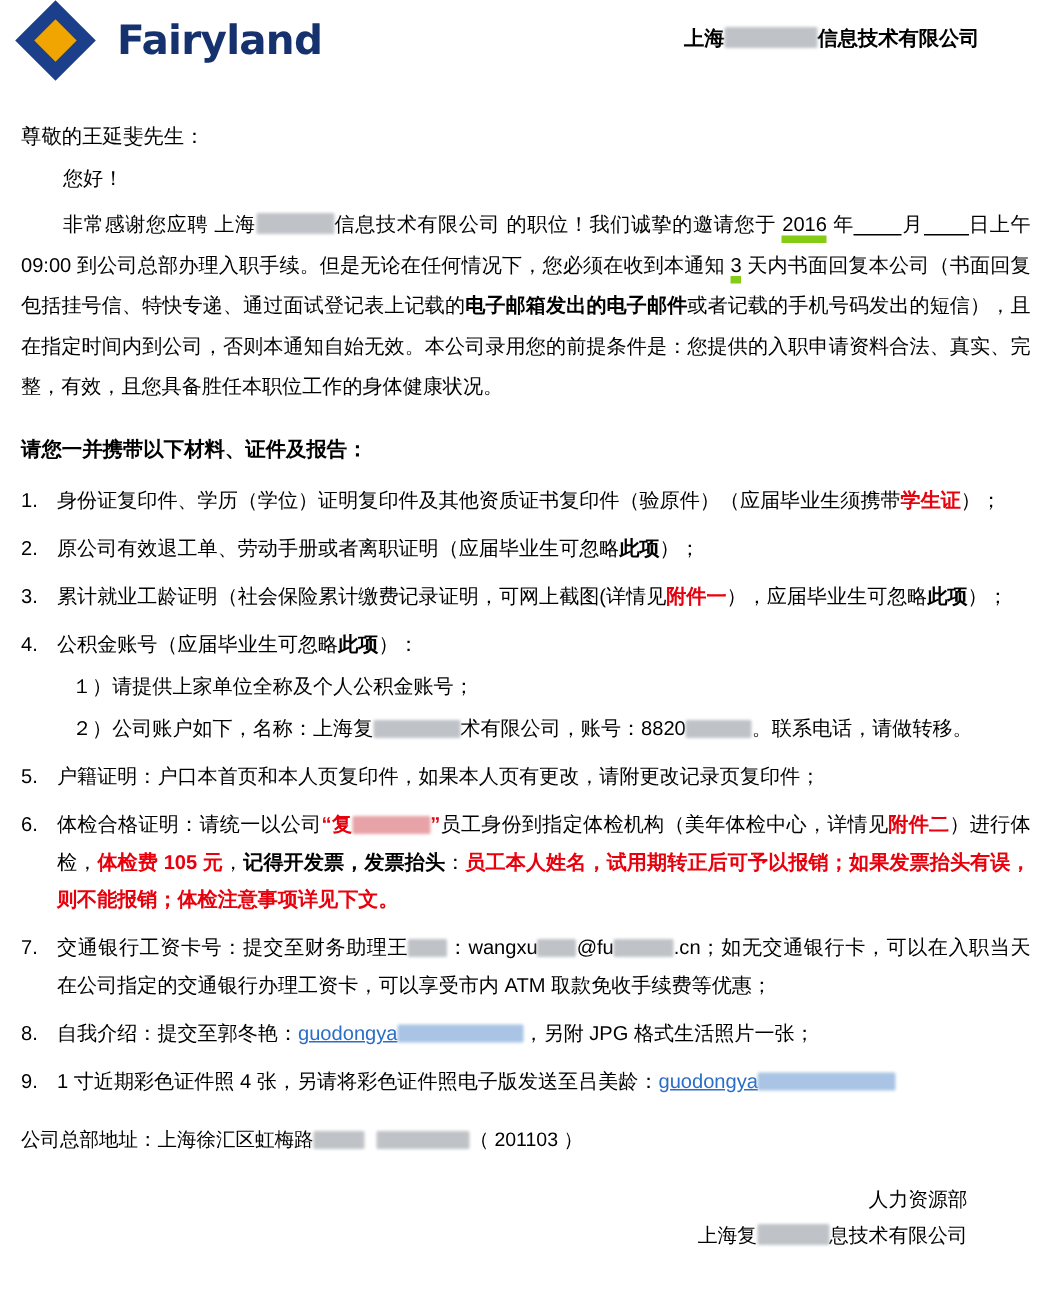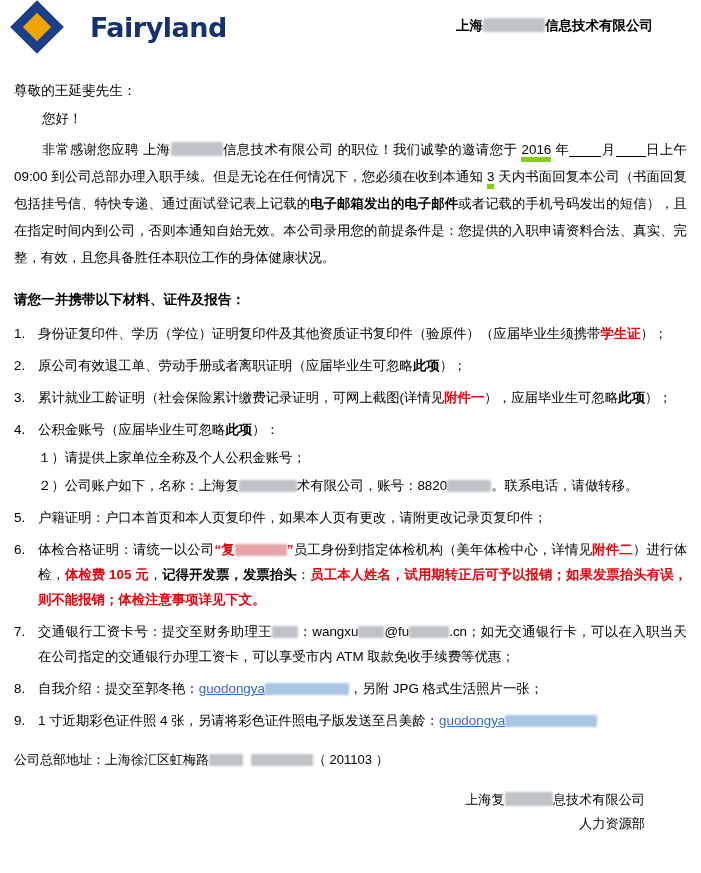--- a/index.html
+++ b/index.html
@@ -23,21 +23,21 @@
   .header {
     position: relative;
     height: 72px;
   }
   .logo-wrap {
     position: absolute;
     left: 14px;
     top: 8px;
     display: flex;
     align-items: center;
-    gap: 24px;
+    gap: 12px;
   }
   .logo-mark {
     position: relative;
     width: 38px;
     height: 38px;
     background: #1b3f8b;
     transform: rotate(45deg);
     margin-left: 4px;
   }
   .logo-mark::before {
@@ -137,20 +137,21 @@
   }
   ol.items > li > .num {
     position: absolute;
     left: 0;
     top: 0;
     width: 20px;
     text-align: left;
   }
   .red { color: #e8000d; font-weight: bold; }
   .sub {
+    margin-left: 10px;
     line-height: 25px;
   }
   .sub div { margin-top: 3px; }
   .link {
     color: #2a6dc9;
     text-decoration: underline;
   }
 
   
   .footer {
@@ -254,20 +255,20 @@
       </li>
 
     </ol>
   </div>
 
   <div class="footer">
     <div class="addr">
       <span>公司总部地址：上海徐汇区虹梅路</span><span class="redact sm" style="width:34px;"></span><span class="redact sm" style="width:62px;margin-left:8px;"></span><span>（ 201103 ）</span>
     </div>
     <div class="sign">
+      <div>人力资源部</div>
       <div>
         <span>上海复</span><span class="redact md" style="width:48px;"></span><span>息技术有限公司</span>
       </div>
-      <div>人力资源部</div>
     </div>
   </div>
 
 </div>
 
 </body></html>

